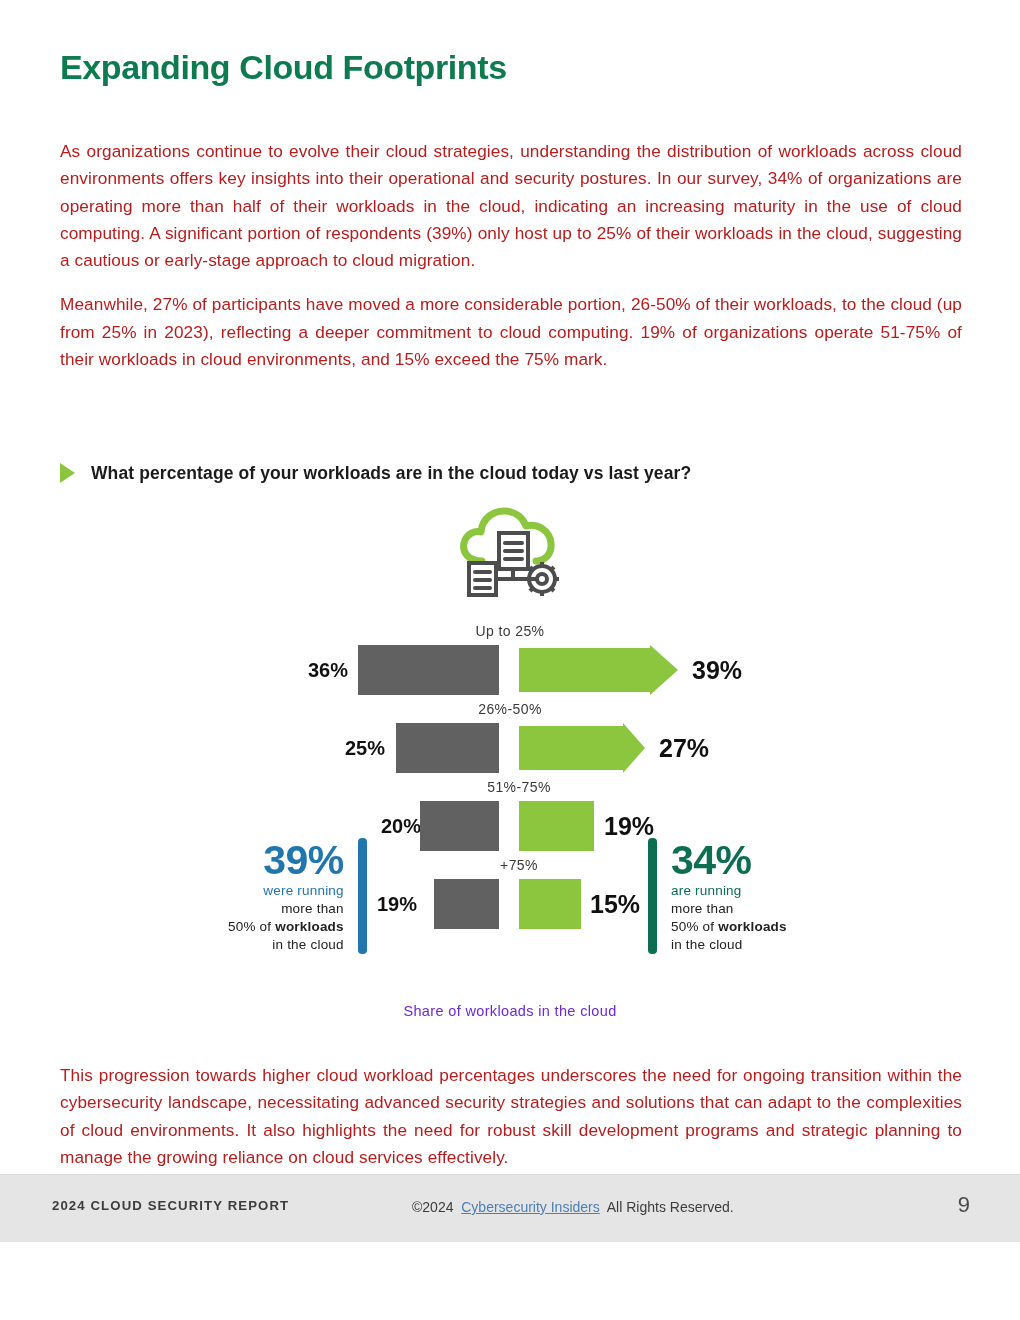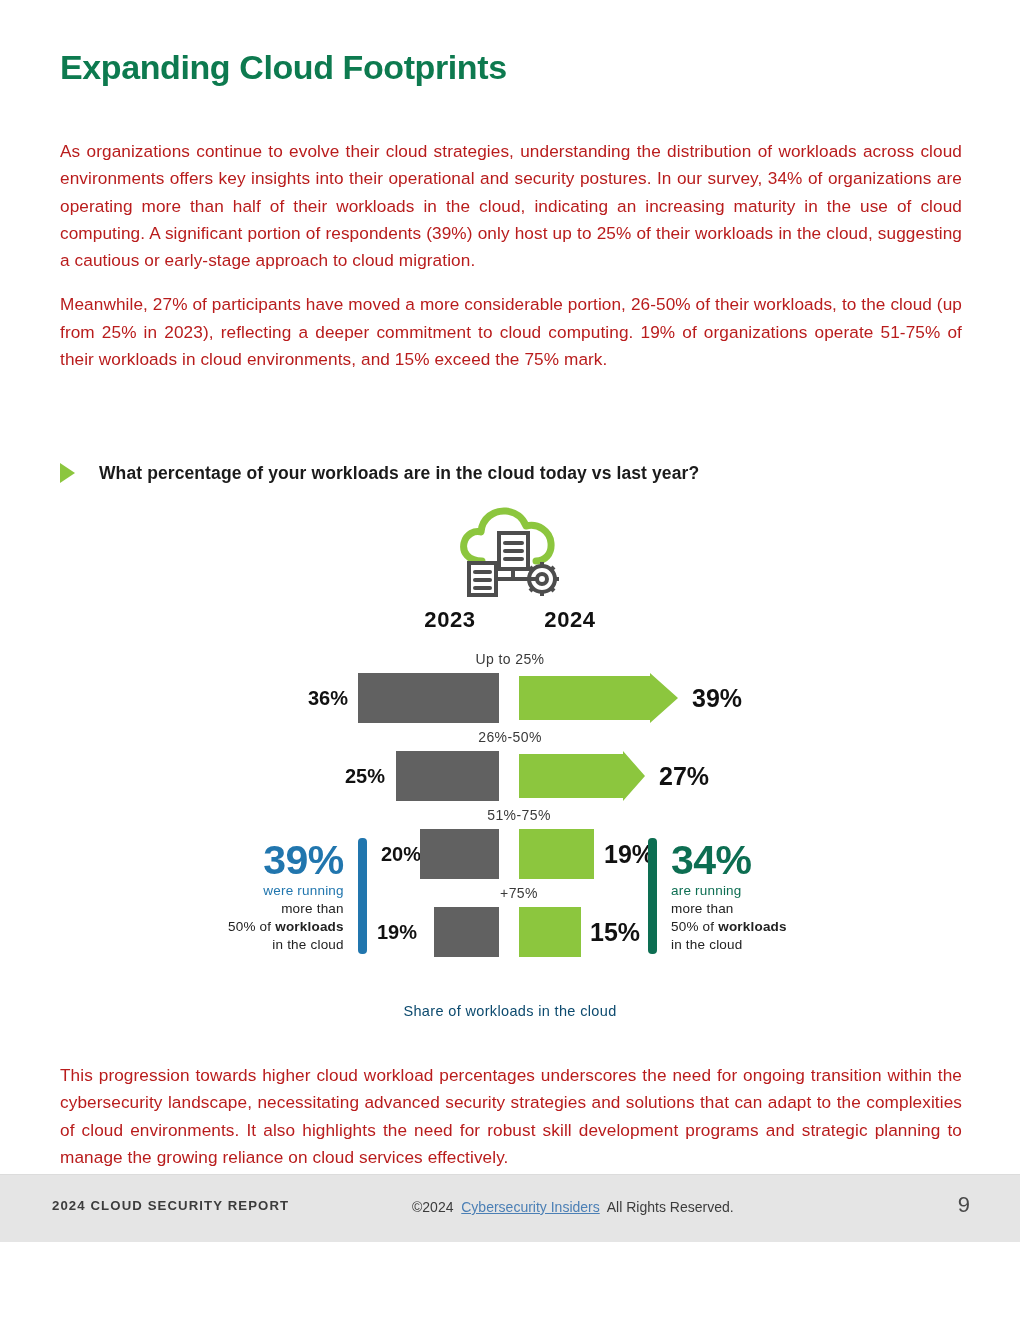--- a/index.html
+++ b/index.html
@@ -46,21 +46,21 @@
     letter-spacing: 0.1px;
   }
   .para:last-child { margin-bottom: 0; }
 
   
   .question-row {
     position: absolute;
     left: 60px;
     top: 463px;
     display: flex;
-    gap: 24px;
+    gap: 16px;
   }
   .tri-icon {
     width: 0; height: 0;
     border-left: 15px solid #8CC63E;
     border-top: 10px solid transparent;
     border-bottom: 10px solid transparent;
     flex: 0 0 auto;
   }
   .question-text {
     font-size: 17.5px;
@@ -206,21 +206,21 @@
   .sub-green { color: #0d6e52; }
   .sub-dark  { color: #222222; }
   .sub-dark b { font-weight: bold; }
 
   .axis-caption {
     position: absolute;
     left: 0; right: 0;
     top: 498px;
     text-align: center;
     font-size: 14.5px;
-    color: #0c4a6e;
+    color: #6d28d9;
     letter-spacing: 0.35px;
   }
 
   
   .closing {
     position: absolute;
     left: 60px;
     top: 1062px;
     width: 902px;
   }
@@ -309,24 +309,20 @@
           <line x1="73" y1="74" x2="78" y2="74"></line>
           <line x1="102" y1="74" x2="107" y2="74"></line>
           <line x1="78" y1="62" x2="81" y2="65"></line>
           <line x1="99" y1="83" x2="102" y2="86"></line>
           <line x1="102" y1="62" x2="99" y2="65"></line>
           <line x1="81" y1="83" x2="78" y2="86"></line>
         </g>
       </svg>
     </div>
 
-    <div class="year-row">
-      <span class="year-label">2023</span>
-      <span class="year-label">2024</span>
-    </div>
 
     <div class="bars">
 
       <div class="bar-row">
         <div class="bar-cat">Up to 25%</div>
         <div class="bar-inner">
           <div class="left-val" style="right:672px;">36%</div>
           <div class="gray-bar" style="left:358px; width:141px;"></div>
           <div class="green-bar arrow" style="left:519px; width:159px;">
             <svg class="arrow-svg" viewBox="0 0 159 50" preserveAspectRatio="none" aria-hidden="true">

